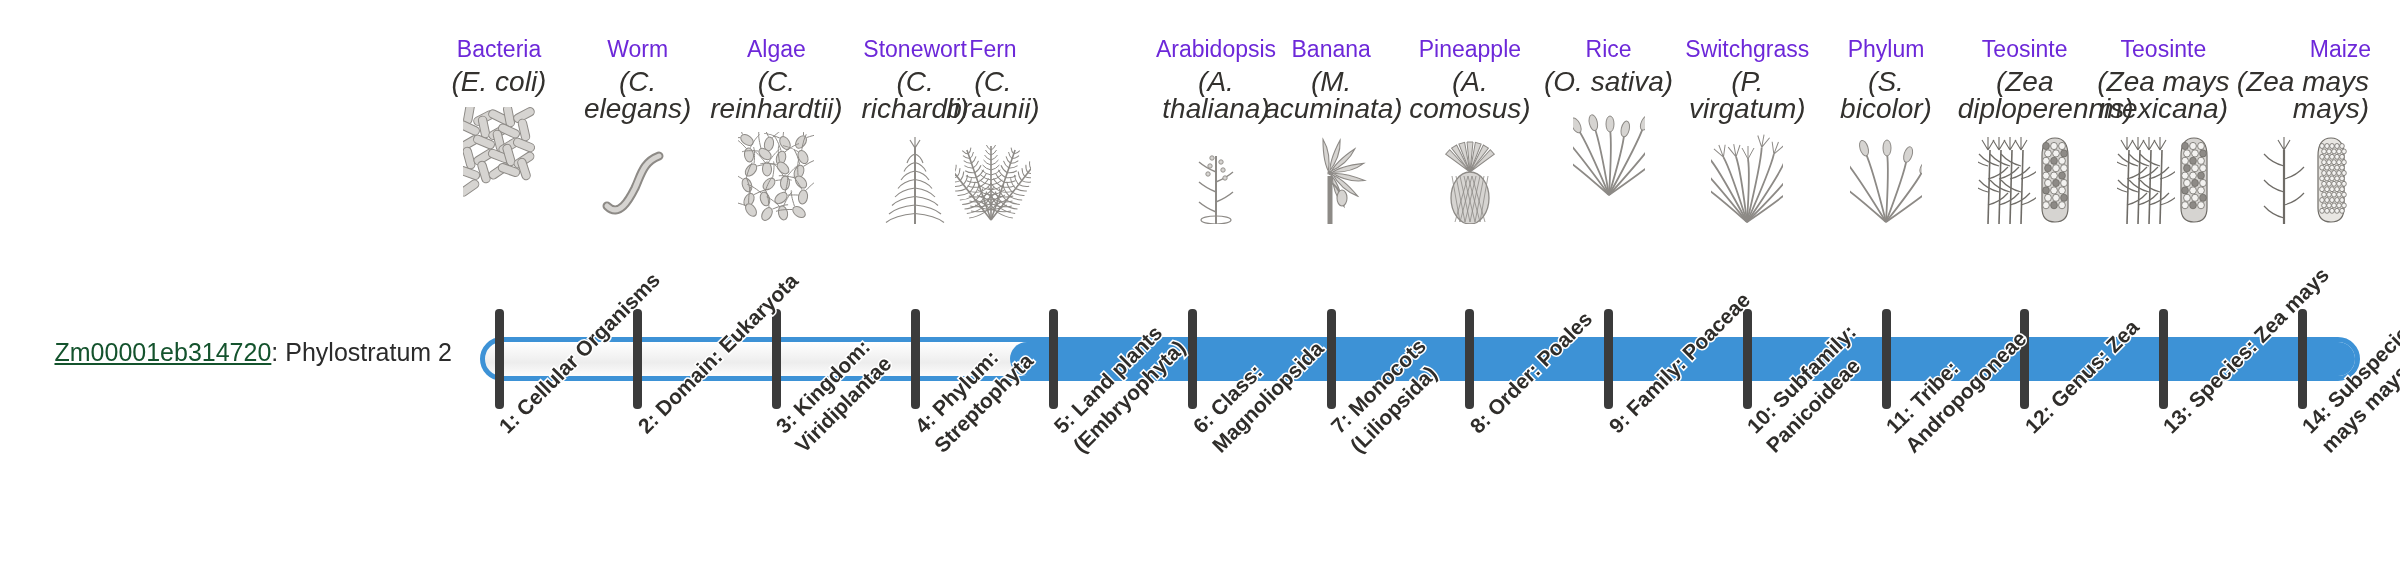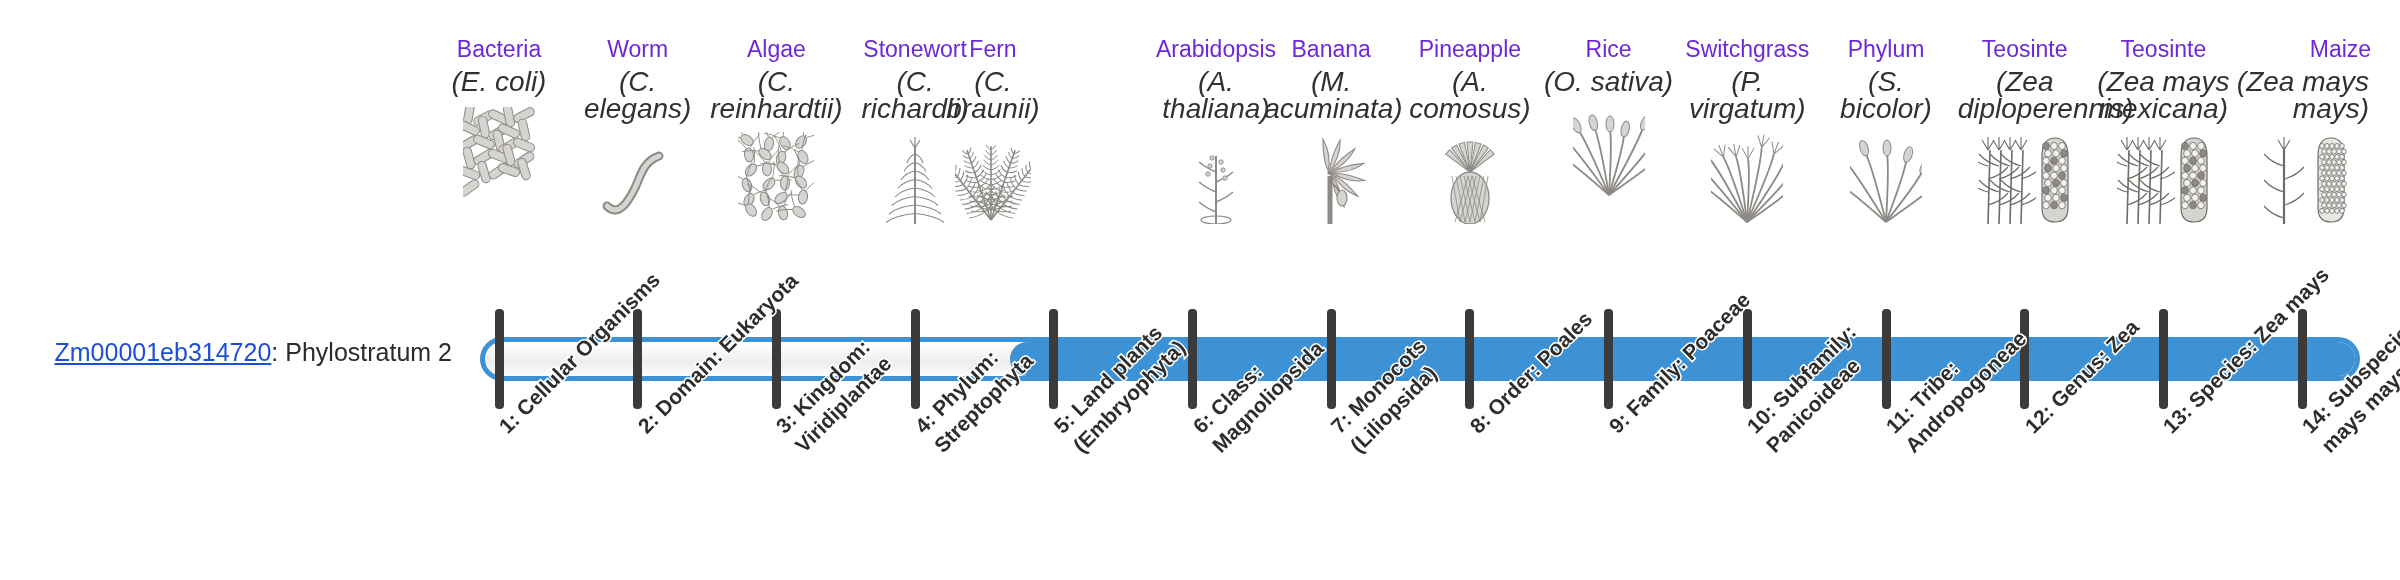--- a/index.html
+++ b/index.html
@@ -29,21 +29,21 @@
     left: 0;
     top: 337px;
     width: 452px;
     text-align: right;
     font-size: 25px;
     line-height: 30px;
     white-space: nowrap;
     color: #2b2b2b;
   }
   #gene-label .gene-id {
-    color: #1d4ed8;
+    color: #14532d;
     text-decoration: underline;
     text-underline-offset: 2px;
   }
   #gene-label .gene-strat { color: #2b2b2b; }
 
   
   .species-col {
     position: absolute;
     top: 34px;
     width: 138px;

